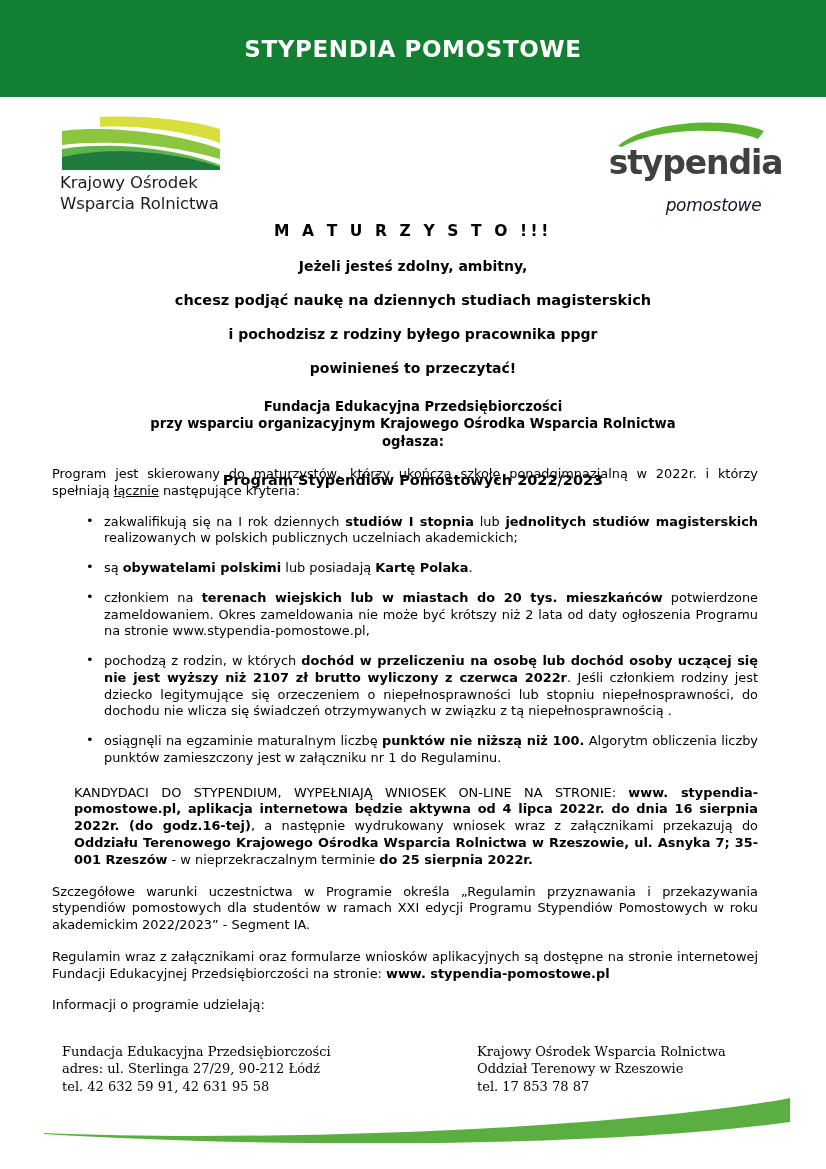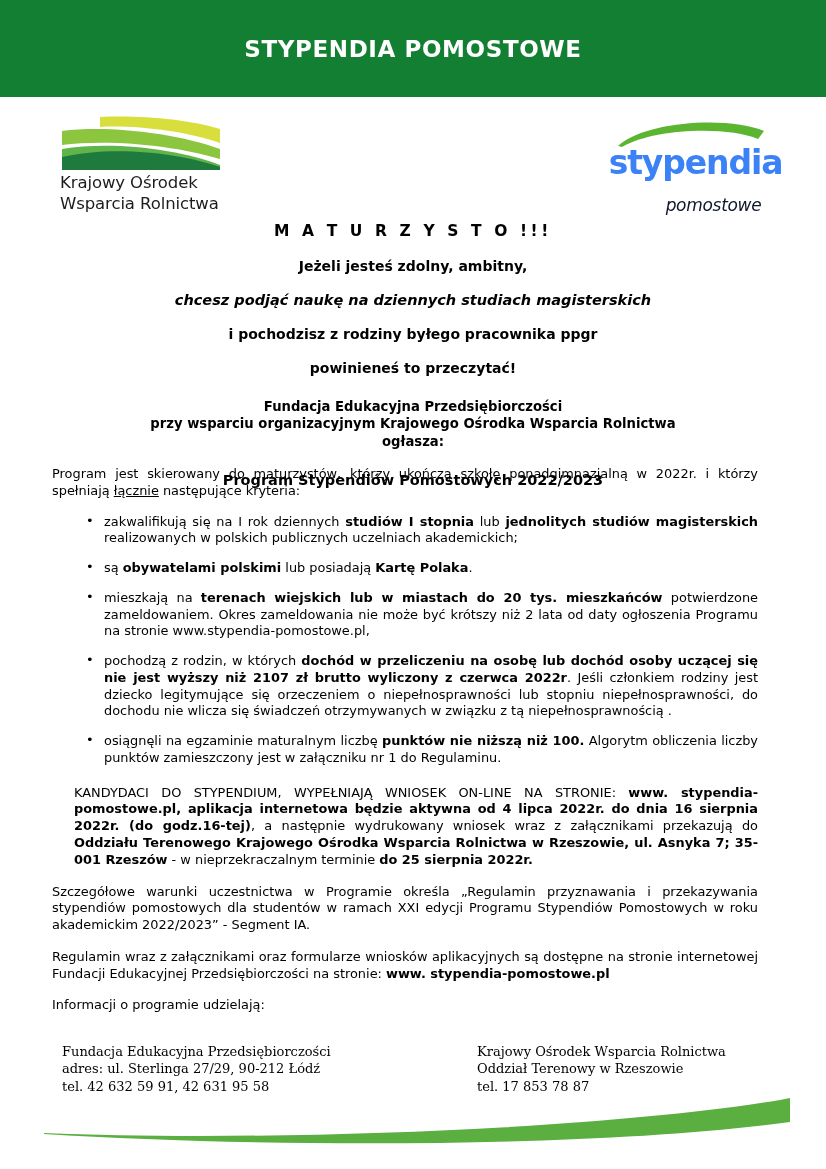--- a/index.html
+++ b/index.html
@@ -64,21 +64,21 @@
     left: 608px;
     top: 20px;
     width: 175px;
     text-align: center;
   }
   .styp-arc { display: block; width: 175px; height: 30px; }
   .styp-word {
     font-family: "DejaVu Sans", sans-serif;
     font-size: 33px;
     font-weight: bold;
-    color: #3b82f6;
+    color: #404040;
     line-height: 1;
     letter-spacing: -1.1px;
     margin-top: -1px;
   }
   .styp-sub {
     font-family: "DejaVu Sans", sans-serif;
     font-size: 17px;
     color: #0f172a;
     line-height: 1;
     letter-spacing: -0.3px;
@@ -98,21 +98,21 @@
   .h-maturzysto {
     font-size: 15.5px;
     letter-spacing: 3.6px;
     margin-bottom: 18px;
     text-align: center;
   }
   .h-line {
     font-size: 14px;
     margin-bottom: 18px;
   }
-  .h-line.wide { font-size: 14.5px; font-style: italic; }
+  .h-line.wide { font-size: 14.5px; }
   .h-block {
     font-size: 13.2px;
     line-height: 1.32;
     margin-top: 22px;
   }
   .h-program {
     font-size: 14.5px;
     margin-top: 22px;
   }
 
@@ -229,21 +229,21 @@
   <div class="h-program">Program Stypendiów Pomostowych 2022/2023</div>
 </div>
 
 <div class="body-copy">
 
   <p class="para tight"><span>Program jest skierowany do maturzystów, którzy ukończą szkołę ponadgimnazjalną w 2022r. i którzy spełniają </span><span class="u">łącznie</span><span> następujące kryteria:</span></p>
 
   <ul class="criteria">
       <li><span>zakwalifikują się na I rok dziennych </span><b>studiów I stopnia</b><span> lub </span><b>jednolitych studiów magisterskich</b><span> realizowanych w polskich publicznych uczelniach akademickich;</span></li>
       <li><span>są </span><b>obywatelami polskimi</b><span> lub posiadają </span><b>Kartę Polaka</b><span>.</span></li>
-      <li><span>mieszkają na </span><b>terenach wiejskich lub w miastach do 20 tys. mieszkańców</b><span> potwierdzone zameldowaniem. Okres zameldowania nie może być krótszy niż 2 lata od daty ogłoszenia Programu na stronie www.stypendia-pomostowe.pl,</span></li>
+      <li><span>członkiem na </span><b>terenach wiejskich lub w miastach do 20 tys. mieszkańców</b><span> potwierdzone zameldowaniem. Okres zameldowania nie może być krótszy niż 2 lata od daty ogłoszenia Programu na stronie www.stypendia-pomostowe.pl,</span></li>
       <li><span>pochodzą z rodzin, w których </span><b>dochód w przeliczeniu na osobę lub dochód osoby uczącej się nie jest wyższy niż 2107 zł brutto wyliczony z czerwca 2022r</b><span>. Jeśli członkiem rodziny jest dziecko legitymujące się orzeczeniem o niepełnosprawności lub stopniu niepełnosprawności, do dochodu nie wlicza się świadczeń otrzymywanych w związku z tą niepełnosprawnością .</span></li>
       <li><span>osiągnęli na egzaminie maturalnym liczbę </span><b>punktów nie niższą niż 100.</b><span> Algorytm obliczenia liczby punktów zamieszczony jest w załączniku nr 1 do Regulaminu.</span></li>
     </ul>
 
   <p class="para-indent"><span>KANDYDACI DO STYPENDIUM, WYPEŁNIAJĄ WNIOSEK ON-LINE NA STRONIE: </span><b>www. stypendia-pomostowe.pl, aplikacja internetowa będzie aktywna od 4 lipca 2022r. do dnia 16 sierpnia 2022r. (do godz.16-tej)</b><span>, a następnie wydrukowany wniosek wraz z załącznikami przekazują do </span><b>Oddziału Terenowego Krajowego Ośrodka Wsparcia Rolnictwa w Rzeszowie, ul.  Asnyka 7; 35-001 Rzeszów</b><span> - w nieprzekraczalnym terminie </span><b>do 25 sierpnia 2022r.</b></p>
 
   <p class="para-plain">Szczegółowe warunki uczestnictwa w Programie określa „Regulamin przyznawania i przekazywania stypendiów pomostowych dla studentów w ramach XXI edycji Programu Stypendiów Pomostowych w roku akademickim 2022/2023” - Segment IA.</p>
 
   <p class="para-plain"><span>Regulamin wraz z załącznikami oraz formularze wniosków aplikacyjnych są dostępne na stronie internetowej Fundacji Edukacyjnej Przedsiębiorczości na stronie: </span><b>www. stypendia-pomostowe.pl</b></p>
 

